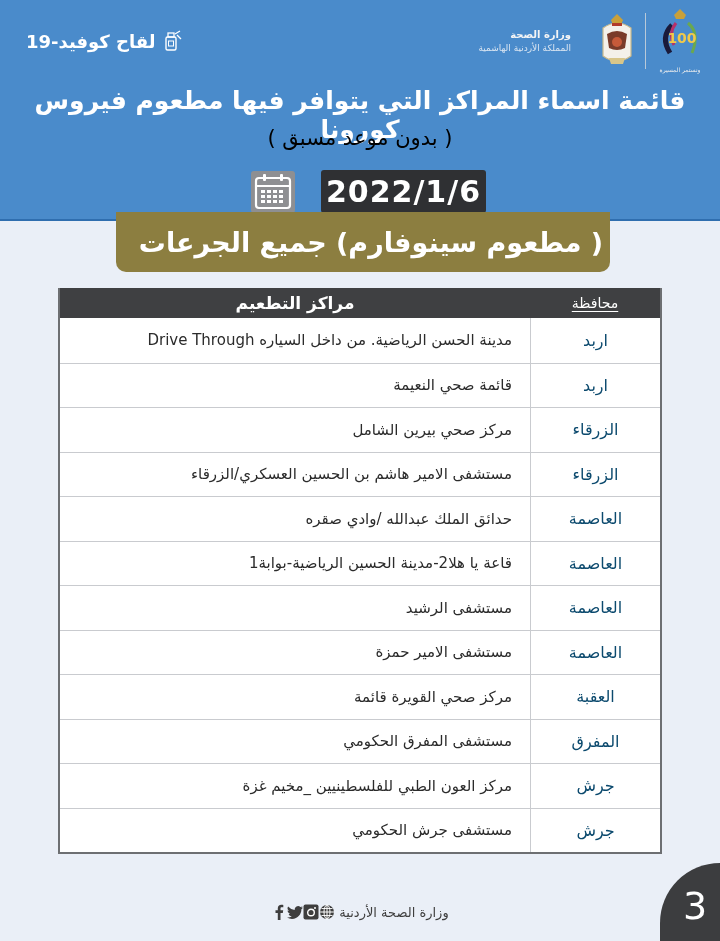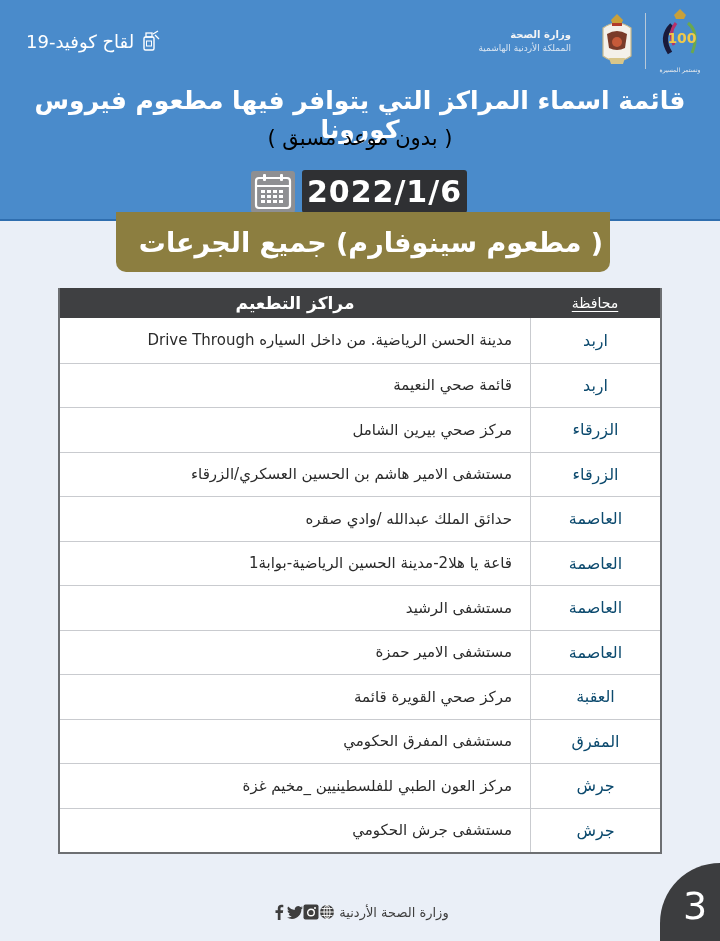--- a/index.html
+++ b/index.html
@@ -12,21 +12,21 @@
   }
   .header-band {
     position: absolute; left: 0; top: 0; width: 720px; height: 221px;
     background: #4a8bcb;
     border-bottom: 2px solid #2f6eaf;
   }
   
   .covid-tag {
     position: absolute; left: 26px; top: 30px;
     display: flex; align-items: center; gap: 6px;
-    color: #ffffff; font-weight: normal; font-size: 18px;
+    color: #ffffff; font-weight: bold; font-size: 18px;
     direction: rtl;
   }
   .covid-tag .vac-icon { width: 20px; height: 22px; }
   
   .ministry {
     position: absolute; right: 14px; top: 8px; height: 66px;
     display: flex; align-items: center; gap: 8px;
   }
   .ministry .texts { direction: rtl; text-align: right; color: #ffffff; margin-right: 18px; }
   .ministry .texts .t1 { font-size: 10px; font-weight: bold; color: #f5f5f5; line-height: 14px; }
@@ -39,21 +39,21 @@
   .title-1 {
     position: absolute; left: 0; top: 86px; width: 720px; text-align: center;
     color: #ffffff; font-size: 25px; font-weight: bold; direction: rtl;
   }
   .title-2 {
     position: absolute; left: 0; top: 126px; width: 720px; text-align: center;
     color: #000000; font-size: 21px; direction: rtl;
   }
   .date-row {
     position: absolute; top: 170px; left: 251px; height: 43px;
-    display: flex; align-items: center; gap: 7px;
+    display: flex; align-items: center; gap: 26px;
   }
   .cal-icon { width: 44px; height: 42px; }
   .date-pill {
     background: #2f3033; color: #ffffff; height: 43px; width: 165px;
     border-radius: 3px; display: flex; align-items: center; justify-content: center;
     font-size: 30px; font-weight: bold; letter-spacing: 1px;
     font-family: "DejaVu Sans", sans-serif;
   }
   .vaccine-banner {
     position: absolute; left: 116px; top: 212px; width: 494px; height: 60px;

